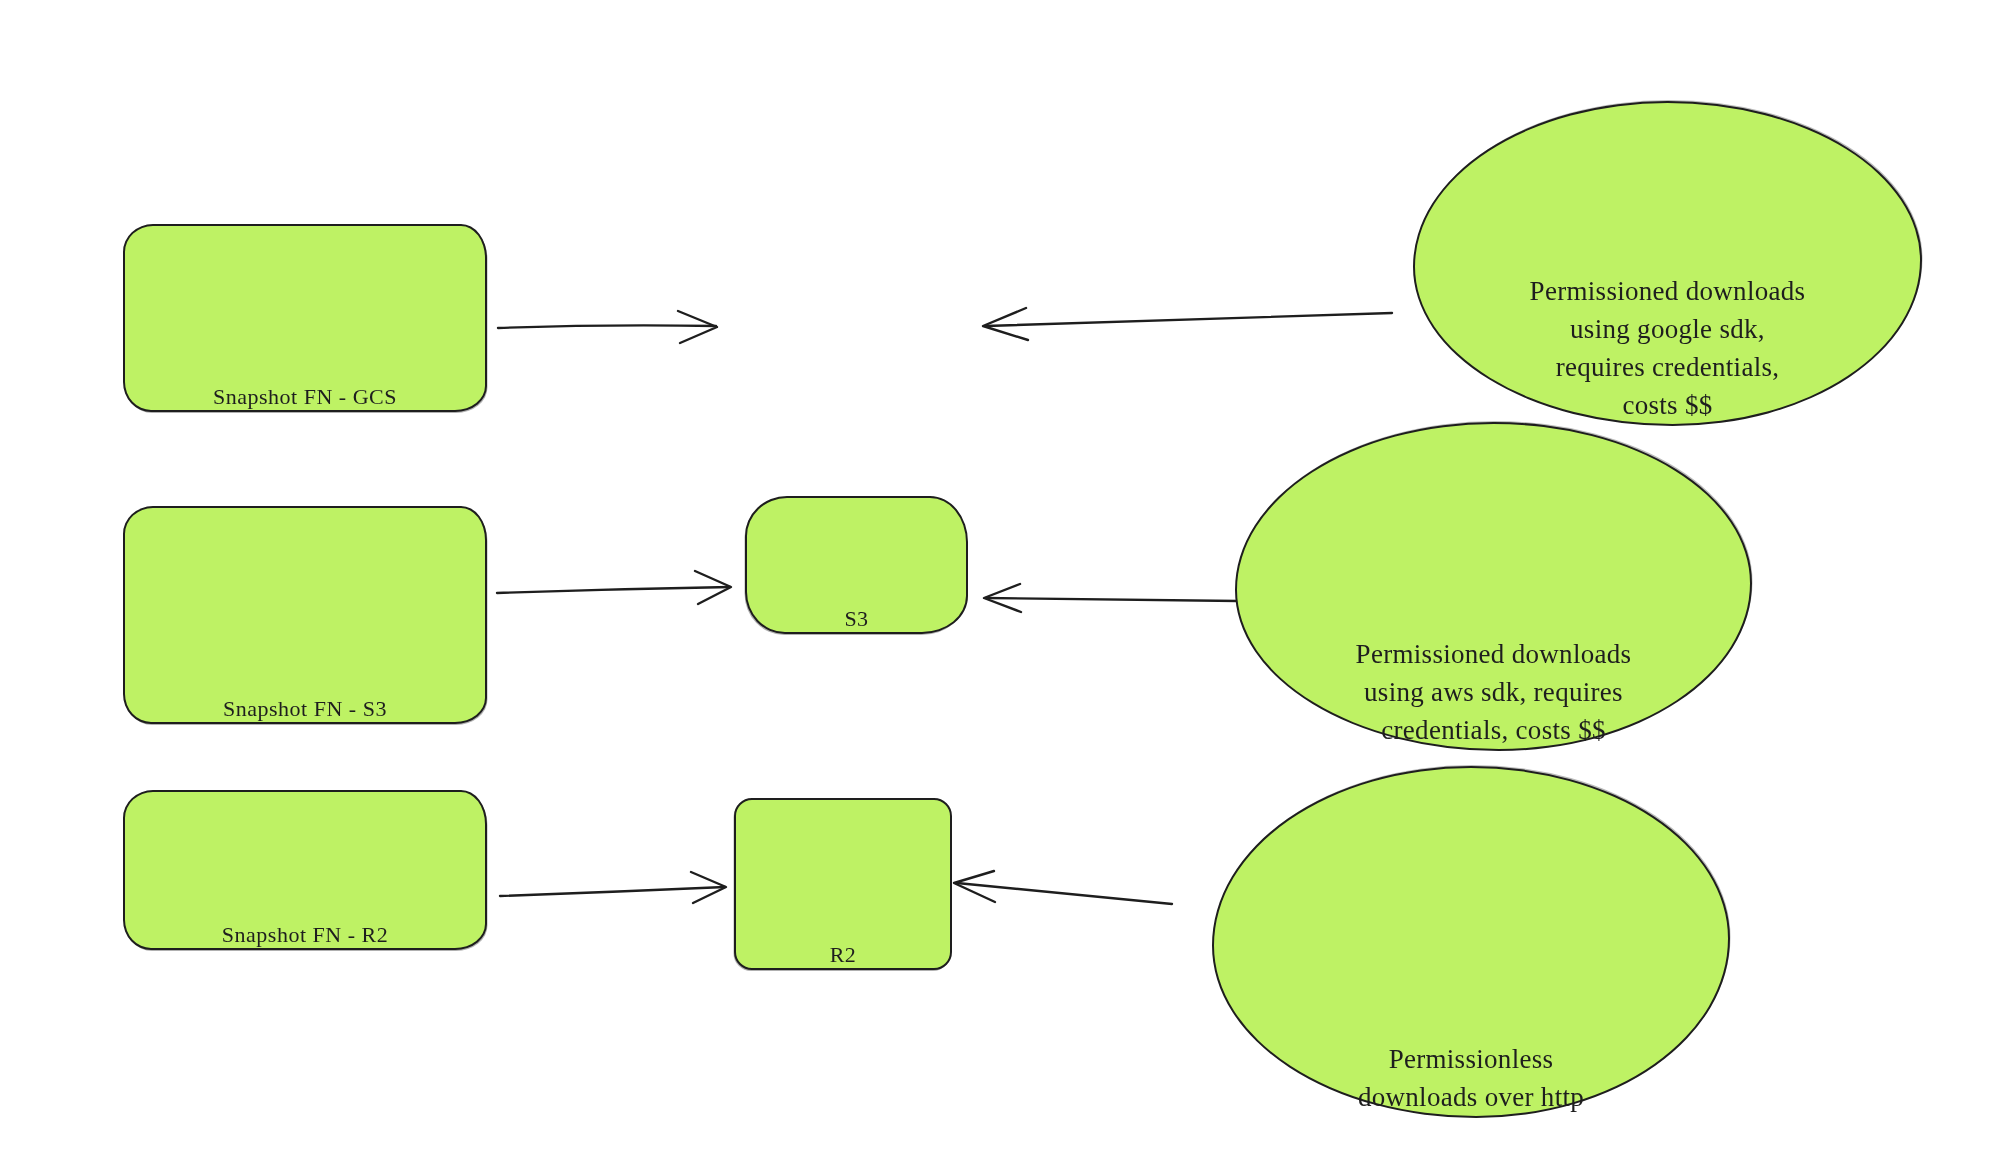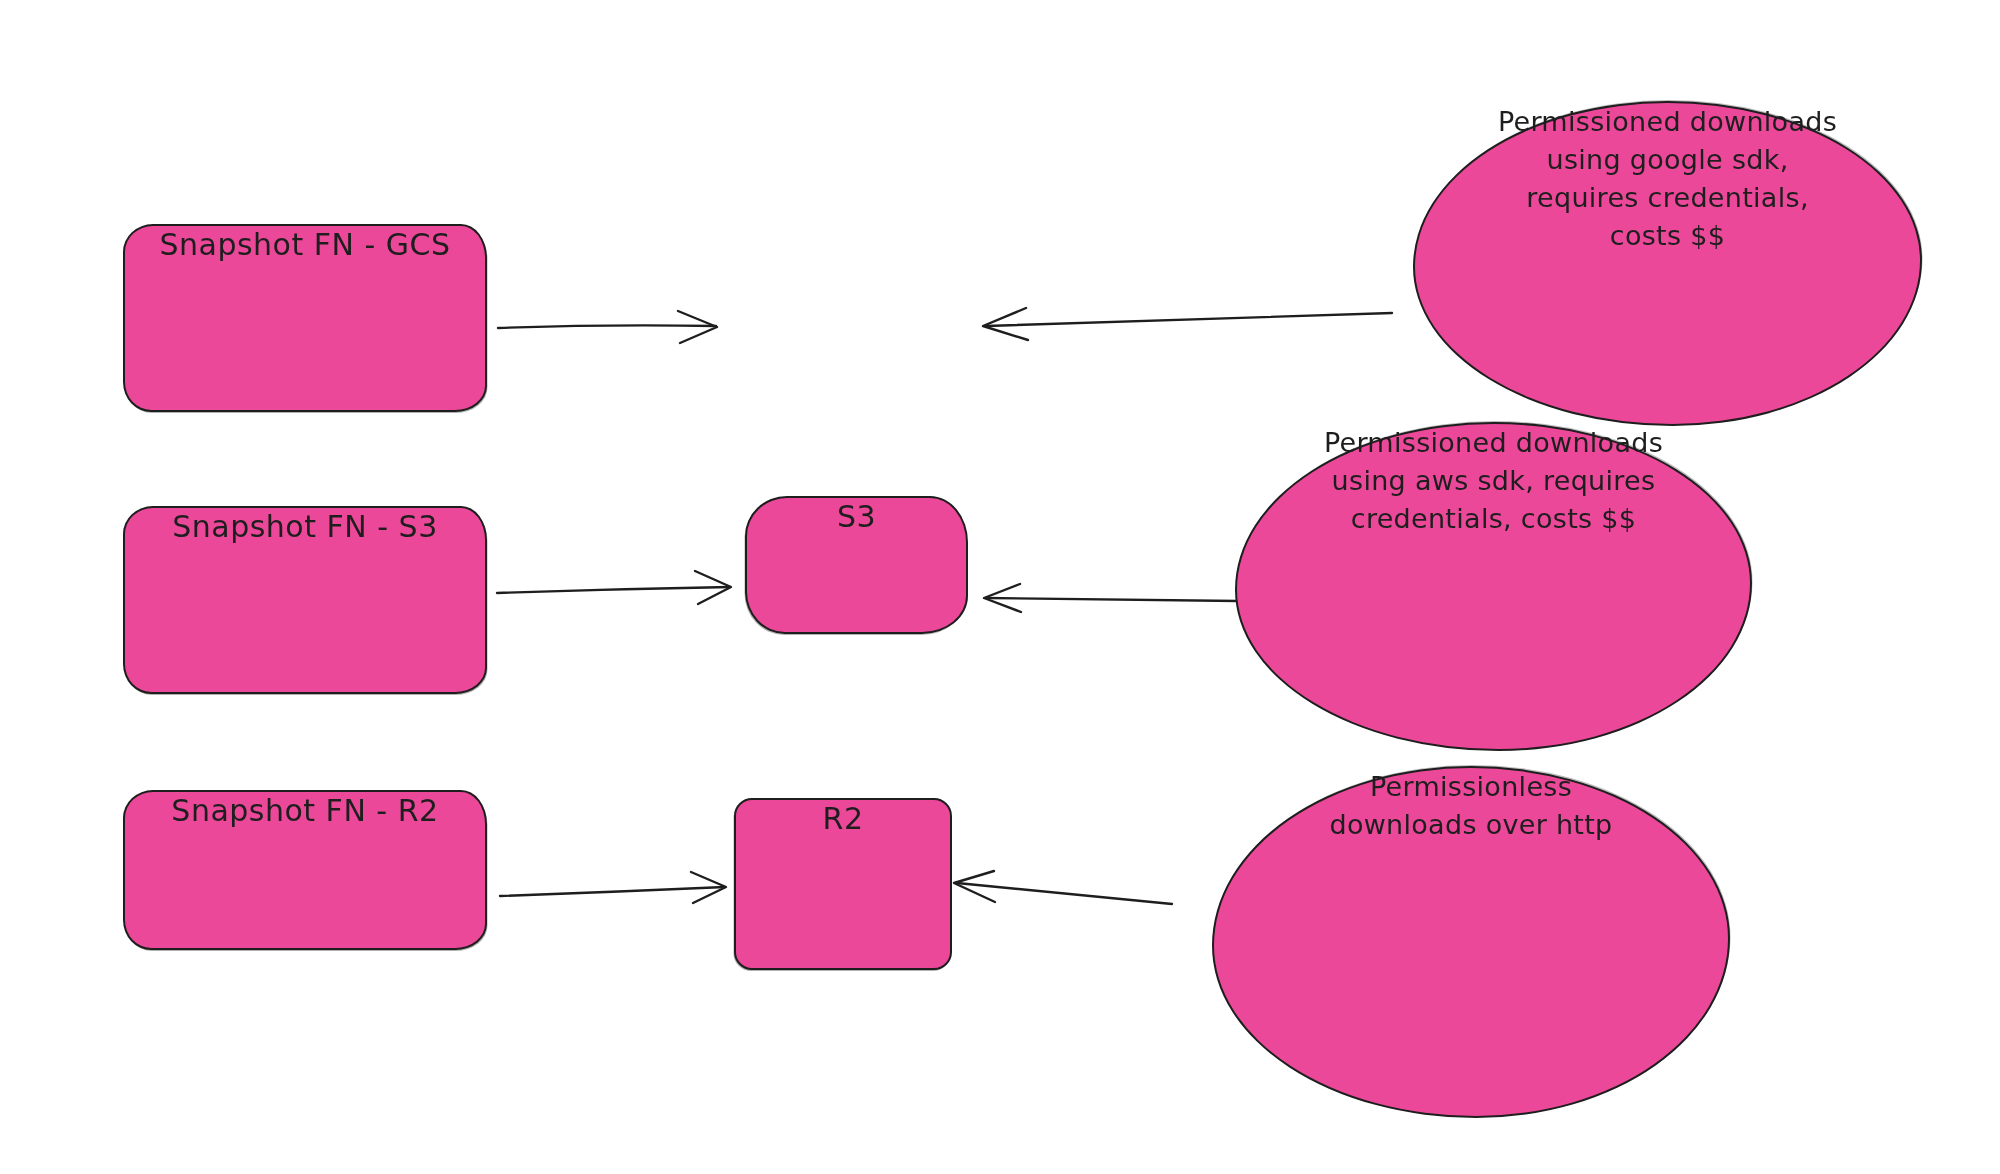--- a/index.html
+++ b/index.html
@@ -13,41 +13,42 @@
     height: 1174px;
     background: var(--bg, #ffffff);
     font-family: "DejaVu Sans", "Liberation Sans", sans-serif;
     color: var(--text, #1e1e1e);
     overflow: hidden;
   }
   .shape {
     position: absolute;
     box-sizing: border-box;
     display: flex;
-    align-items: flex-start;
+    align-items: flex-end;
     justify-content: center;
     text-align: center;
     border: 2.5px solid var(--stroke, #1e1e1e);
-    background: #ec4899;
+    background: #bef264;
+    font-family: Liberation Serif, serif;
   }
   
   .rect {
     border-radius: 30px 26px 32px 28px / 28px 34px 26px 30px;
     box-shadow: 1px 1.5px 0 -0.5px rgba(30,30,30,0.35);
   }
   .chip {
     border-radius: 42px 38px 46px 40px / 40px 46px 38px 42px;
     box-shadow: -1px 1.5px 0 -0.5px rgba(30,30,30,0.35);
   }
   .ellipse {
     border-radius: 50% 50% 49% 51% / 51% 49% 51% 49%;
     box-shadow: 1px -1.5px 0 -0.5px rgba(30,30,30,0.3);
   }
   .node-label {
-    font-size: 30px;
+    font-size: 22px;
     letter-spacing: 0.5px;
     line-height: 1.25;
     padding: 0 14px;
   }
   .note-label {
     font-size: 27px;
     letter-spacing: 0.3px;
     line-height: 38px;
     white-space: pre-line;
     padding: 0 30px;
@@ -108,21 +109,21 @@
   <div class="shape rect" style="left:123px; top:224px; width:364px; height:188px;">
     <span class="node-label">Snapshot FN - GCS</span>
   </div>
   <div class="shape ellipse" style="left:1413px; top:101px; width:509px; height:325px;">
     <span class="note-label">Permissioned downloads
 using google sdk,
 requires credentials,
 costs $$</span>
   </div>
 
-  <div class="shape rect" style="left:123px; top:506px; width:364px; height:188px;">
+  <div class="shape rect" style="left:123px; top:506px; width:364px; height:218px;">
     <span class="node-label">Snapshot FN - S3</span>
   </div>
   <div class="shape chip" style="left:745px; top:496px; width:223px; height:138px;">
     <span class="node-label">S3</span>
   </div>
   <div class="shape ellipse" style="left:1235px; top:422px; width:517px; height:329px;">
     <span class="note-label">Permissioned downloads
 using aws sdk, requires
 credentials, costs $$</span>
   </div>

